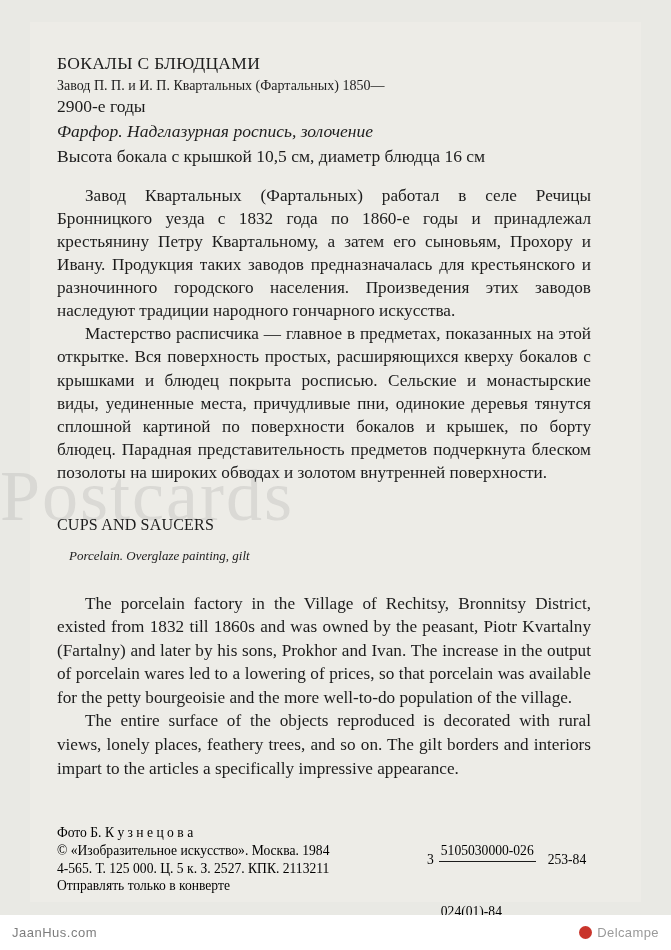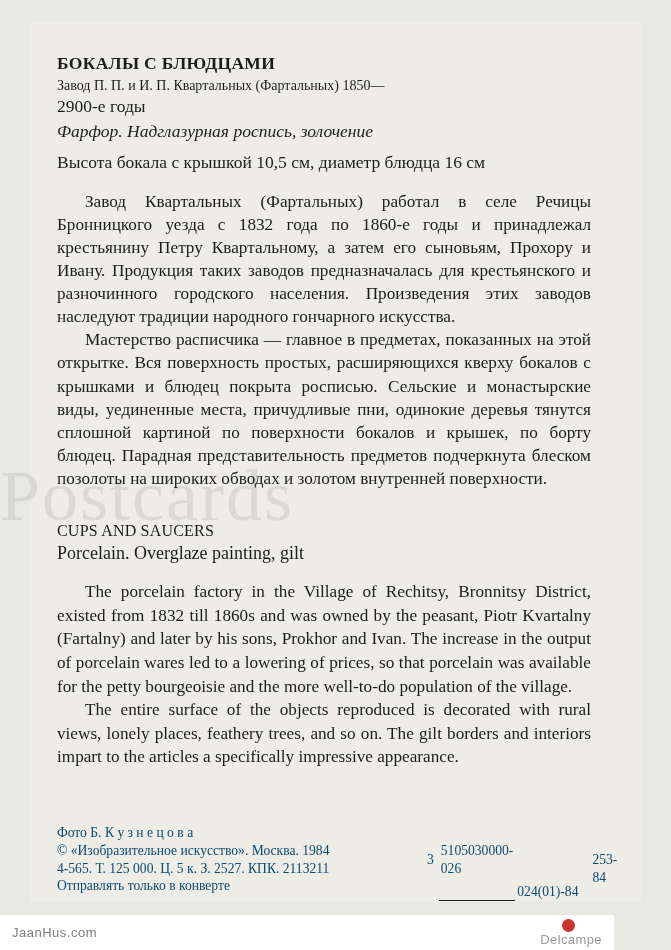--- a/index.html
+++ b/index.html
@@ -47,36 +47,36 @@
     white-space: nowrap;
   }
   .content {
     position: absolute;
     left: 57px;
     top: 52px;
     width: 534px;
   }
   .title {
     font-size: 17.5px;
-    font-weight: bold;
+    font-weight: normal;
     letter-spacing: 0.3px;
     margin: 0 0 2px 0;
     line-height: 1.3;
   }
   .subtitle {
     font-size: 14px;
     margin: 0;
     line-height: 1.32;
     text-align: justify;
     text-align-last: left;
   }
   .italic-line {
     font-size: 17.5px;
     font-style: italic;
-    margin: 2px 0 8px 0;
+    margin: 2px 0 2px 0;
     line-height: 1.32;
   }
   .plain-line {
     font-size: 17.5px;
     margin: 0;
     line-height: 1.32;
   }
   p.para {
     font-size: 17.2px;
     margin: 0;
@@ -94,98 +94,98 @@
     letter-spacing: 0.2px;
   }
   .en-sub {
     font-size: 17.5px;
     margin: 0;
     line-height: 1.34;
     text-align: justify;
     text-align-last: justify;
   }
   .en-italic {
-    font-size: 18px;
-    margin: 0;
+    font-size: 13px;
+    font-style: italic;
+    margin: 12px;
     line-height: 1.34;
   }
   p.en-para {
     font-size: 17.2px;
     margin: 0;
     line-height: 1.37;
     text-align: justify;
     text-indent: 28px;
   }
   .footer {
     position: absolute;
     left: 57px;
     top: 824px;
     width: 534px;
     font-size: 13.6px;
     line-height: 1.31;
-    color: #0c4a6e;
+    color: #000000;
   }
   .footer-left {
     width: 330px;
   }
   .footer-codes {
     position: absolute;
     left: 370px;
     top: 18px;
     display: flex;
     align-items: flex-start;
     font-size: 13.6px;
   }
   .code-three {
     margin-right: 5px;
     padding-top: 9px;
     font-size: 13.6px;
   }
   .code-box {
     display: flex;
-    flex-direction: row;
+    flex-direction: column;
   }
   .code-box .line1 {
     border-bottom: 1px solid #1c1c1c;
     padding: 0 2px 1px 2px;
   }
   .code-box .line2 {
     padding: 1px 2px 0 2px;
     margin-top: 40px;
   }
   .code-right {
     margin-left: 12px;
     padding-top: 9px;
   }
   .bottombar {
     position: absolute;
     left: 0;
     top: 915px;
-    width: 614px;
+    width: 671px;
     height: 35px;
     background: #ffffff;
     display: flex;
     align-items: center;
     justify-content: space-between;
     padding: 0 12px;
     box-sizing: border-box;
     font-family: "Liberation Sans", sans-serif;
     gap: 12px;
   }
   .brand {
     font-size: 13px;
     color: #7d7d7d;
     letter-spacing: 0.5px;
   }
   .delcampe {
     display: flex;
     align-items: center;
     font-size: 13px;
     color: #9a9a9a;
-    flex-direction: column;
   }
   .delcampe .logo-dot {
     width: 13px;
     height: 13px;
     border-radius: 50%;
     background: #c9352c;
     display: inline-block;
     margin-right: 5px;
   }
   .delcampe .dc-text { letter-spacing: 0.4px; }

